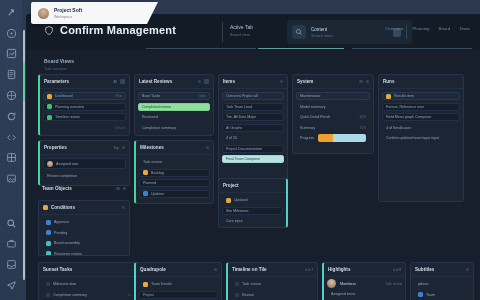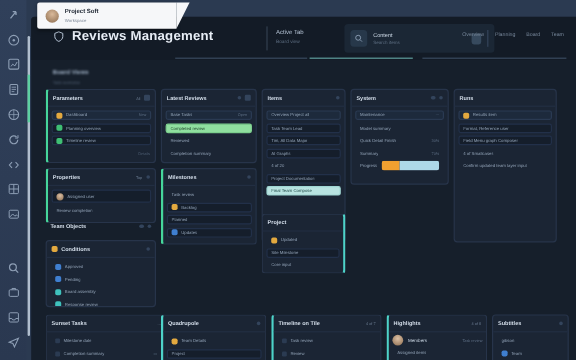--- a/index.html
+++ b/index.html
@@ -243,21 +243,21 @@
 
   <div class="panel">
 
     <div class="topbar">
       <div class="topbar-title">
         <span class="shield-ic">
           <svg viewBox="0 0 12 12" width="10" height="11" fill="none" stroke="currentColor" stroke-width="1">
               <path d="M6 1.2 2 2.8v3.1c0 2.2 1.7 4 4 4.9 2.3-.9 4-2.7 4-4.9V2.8z"></path>
             </svg>
         </span>
-        <span>Reviews Management</span>
+        <span>Confirm Management</span>
       </div>
       <div class="topbar-div"></div>
       <div class="topbar-sub">
         <div class="l1">Active Tab</div>
         <div class="l2">Board view</div>
       </div>
 
       <div class="searchbox">
         <span class="search-ic">
           <svg viewBox="0 0 12 12" width="8" height="8" fill="none" stroke="currentColor" stroke-width="1.1">

